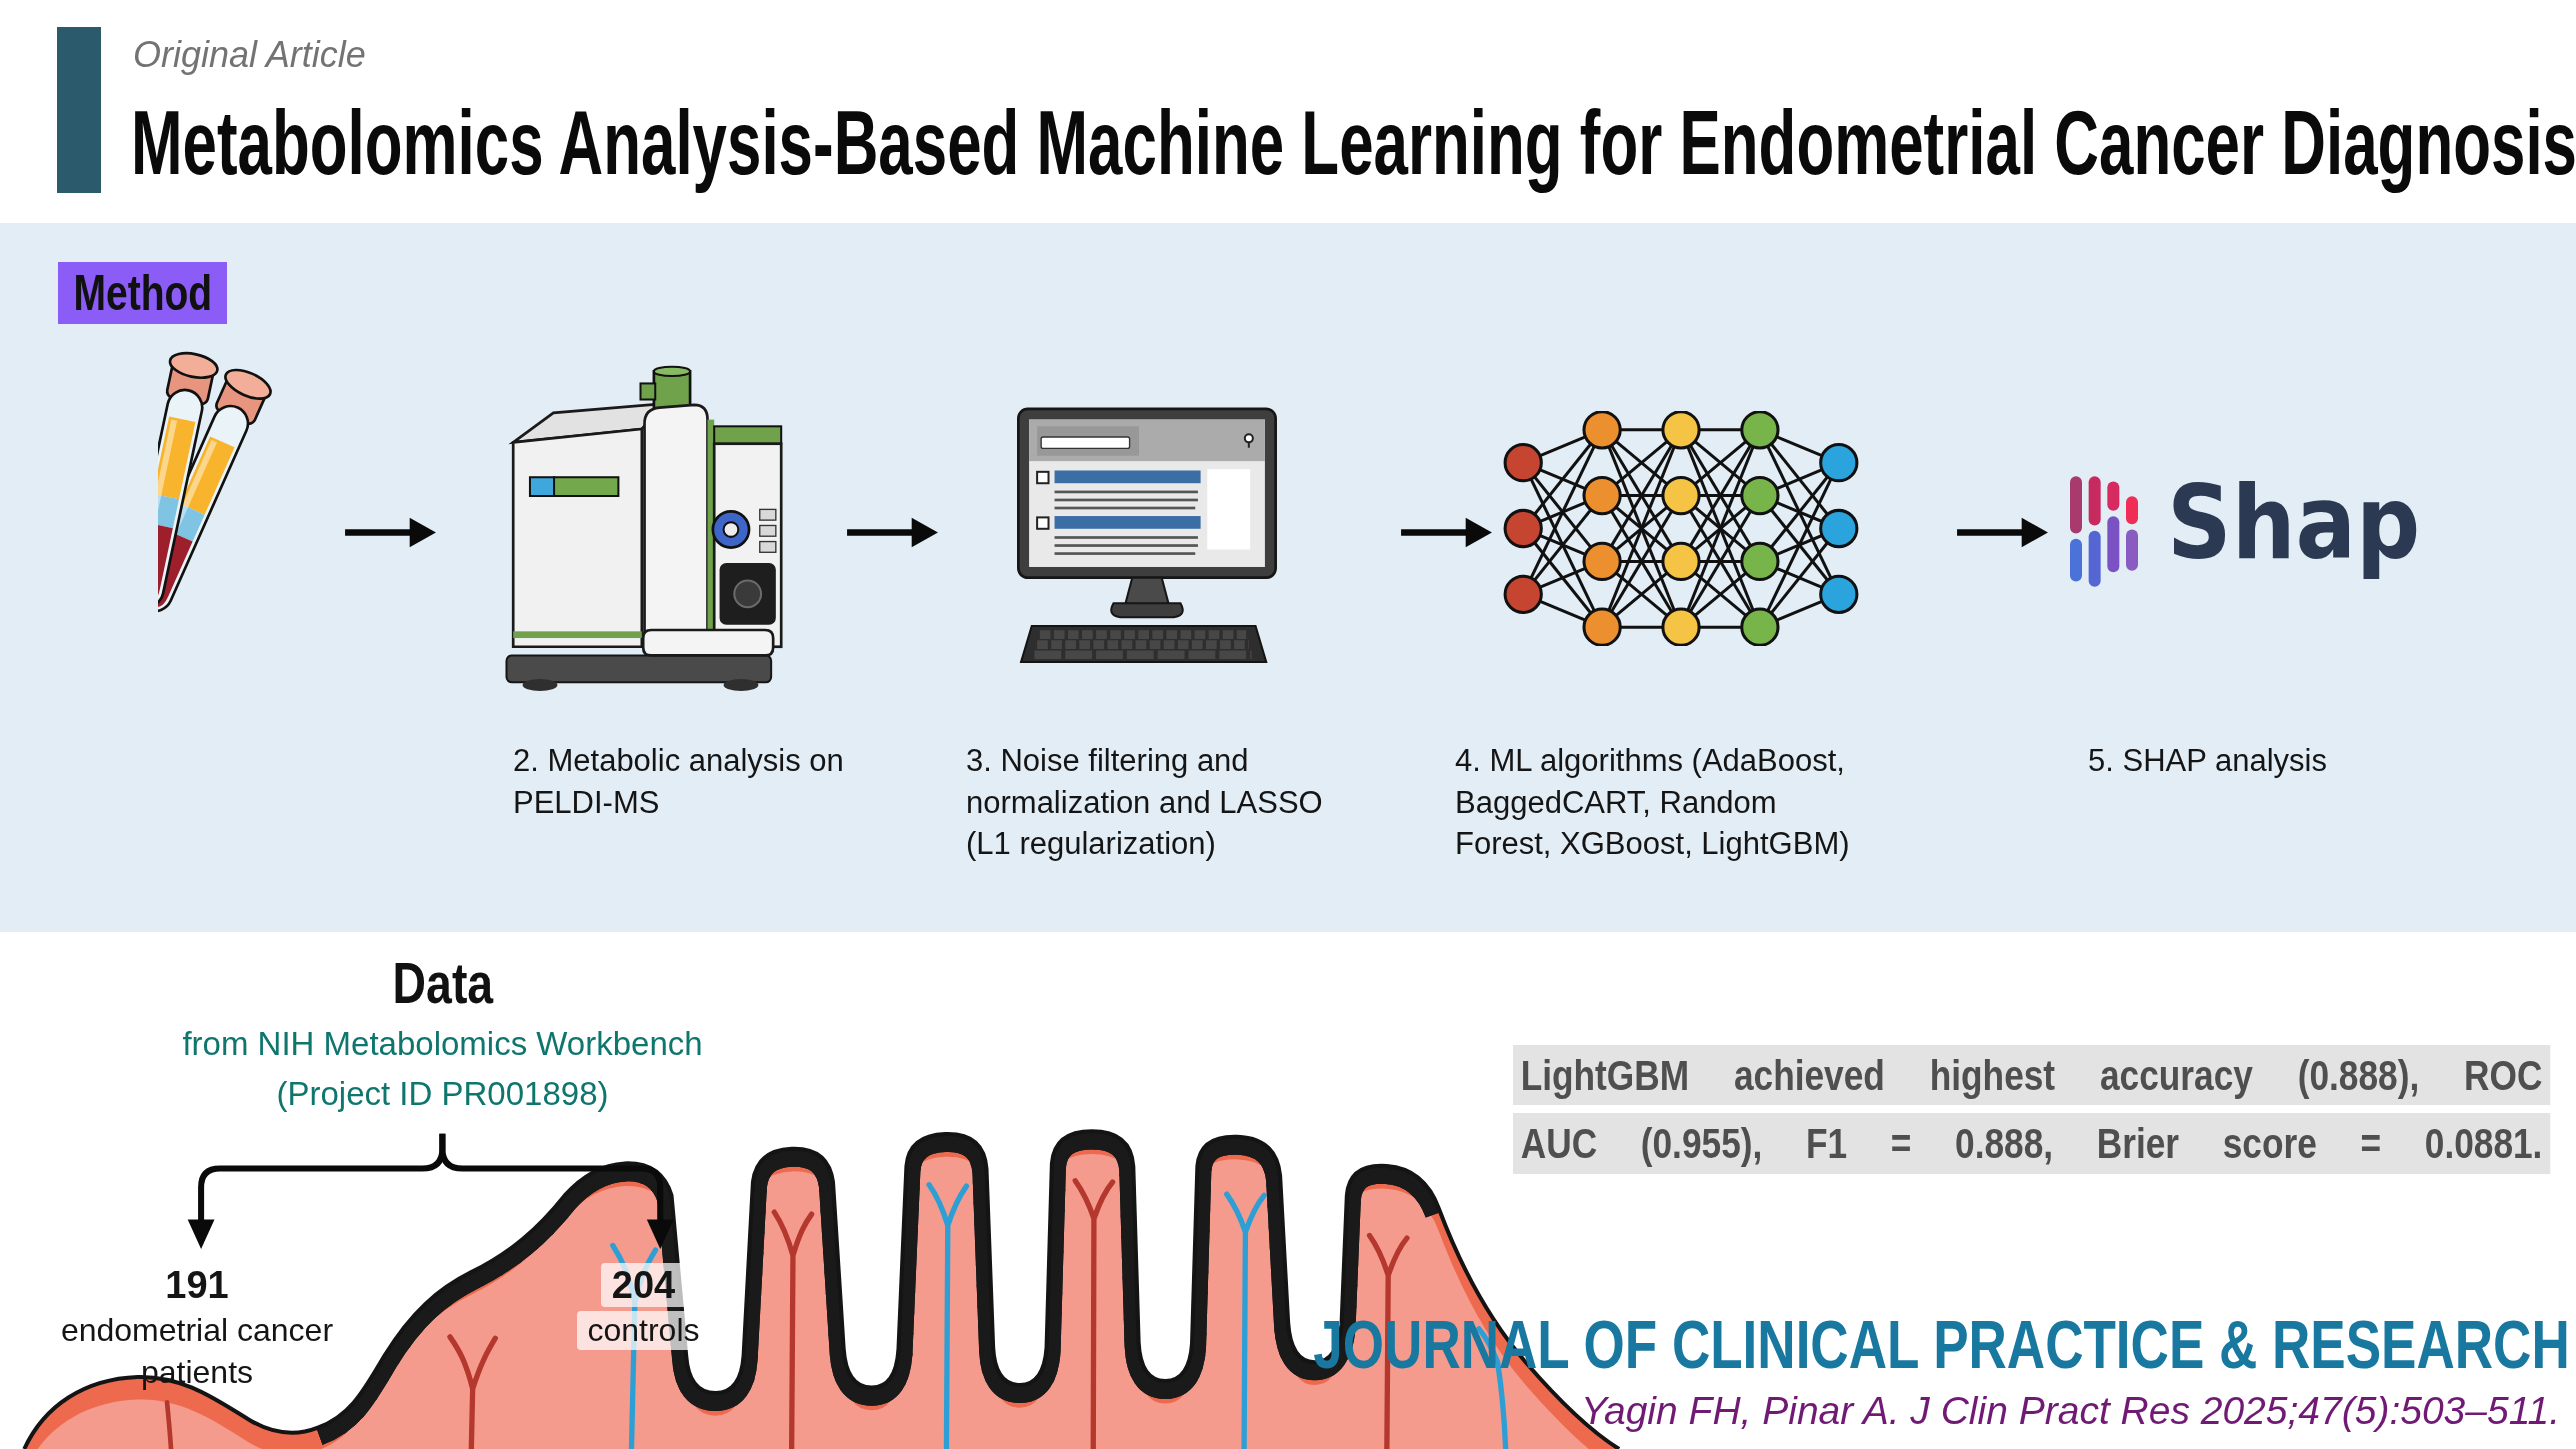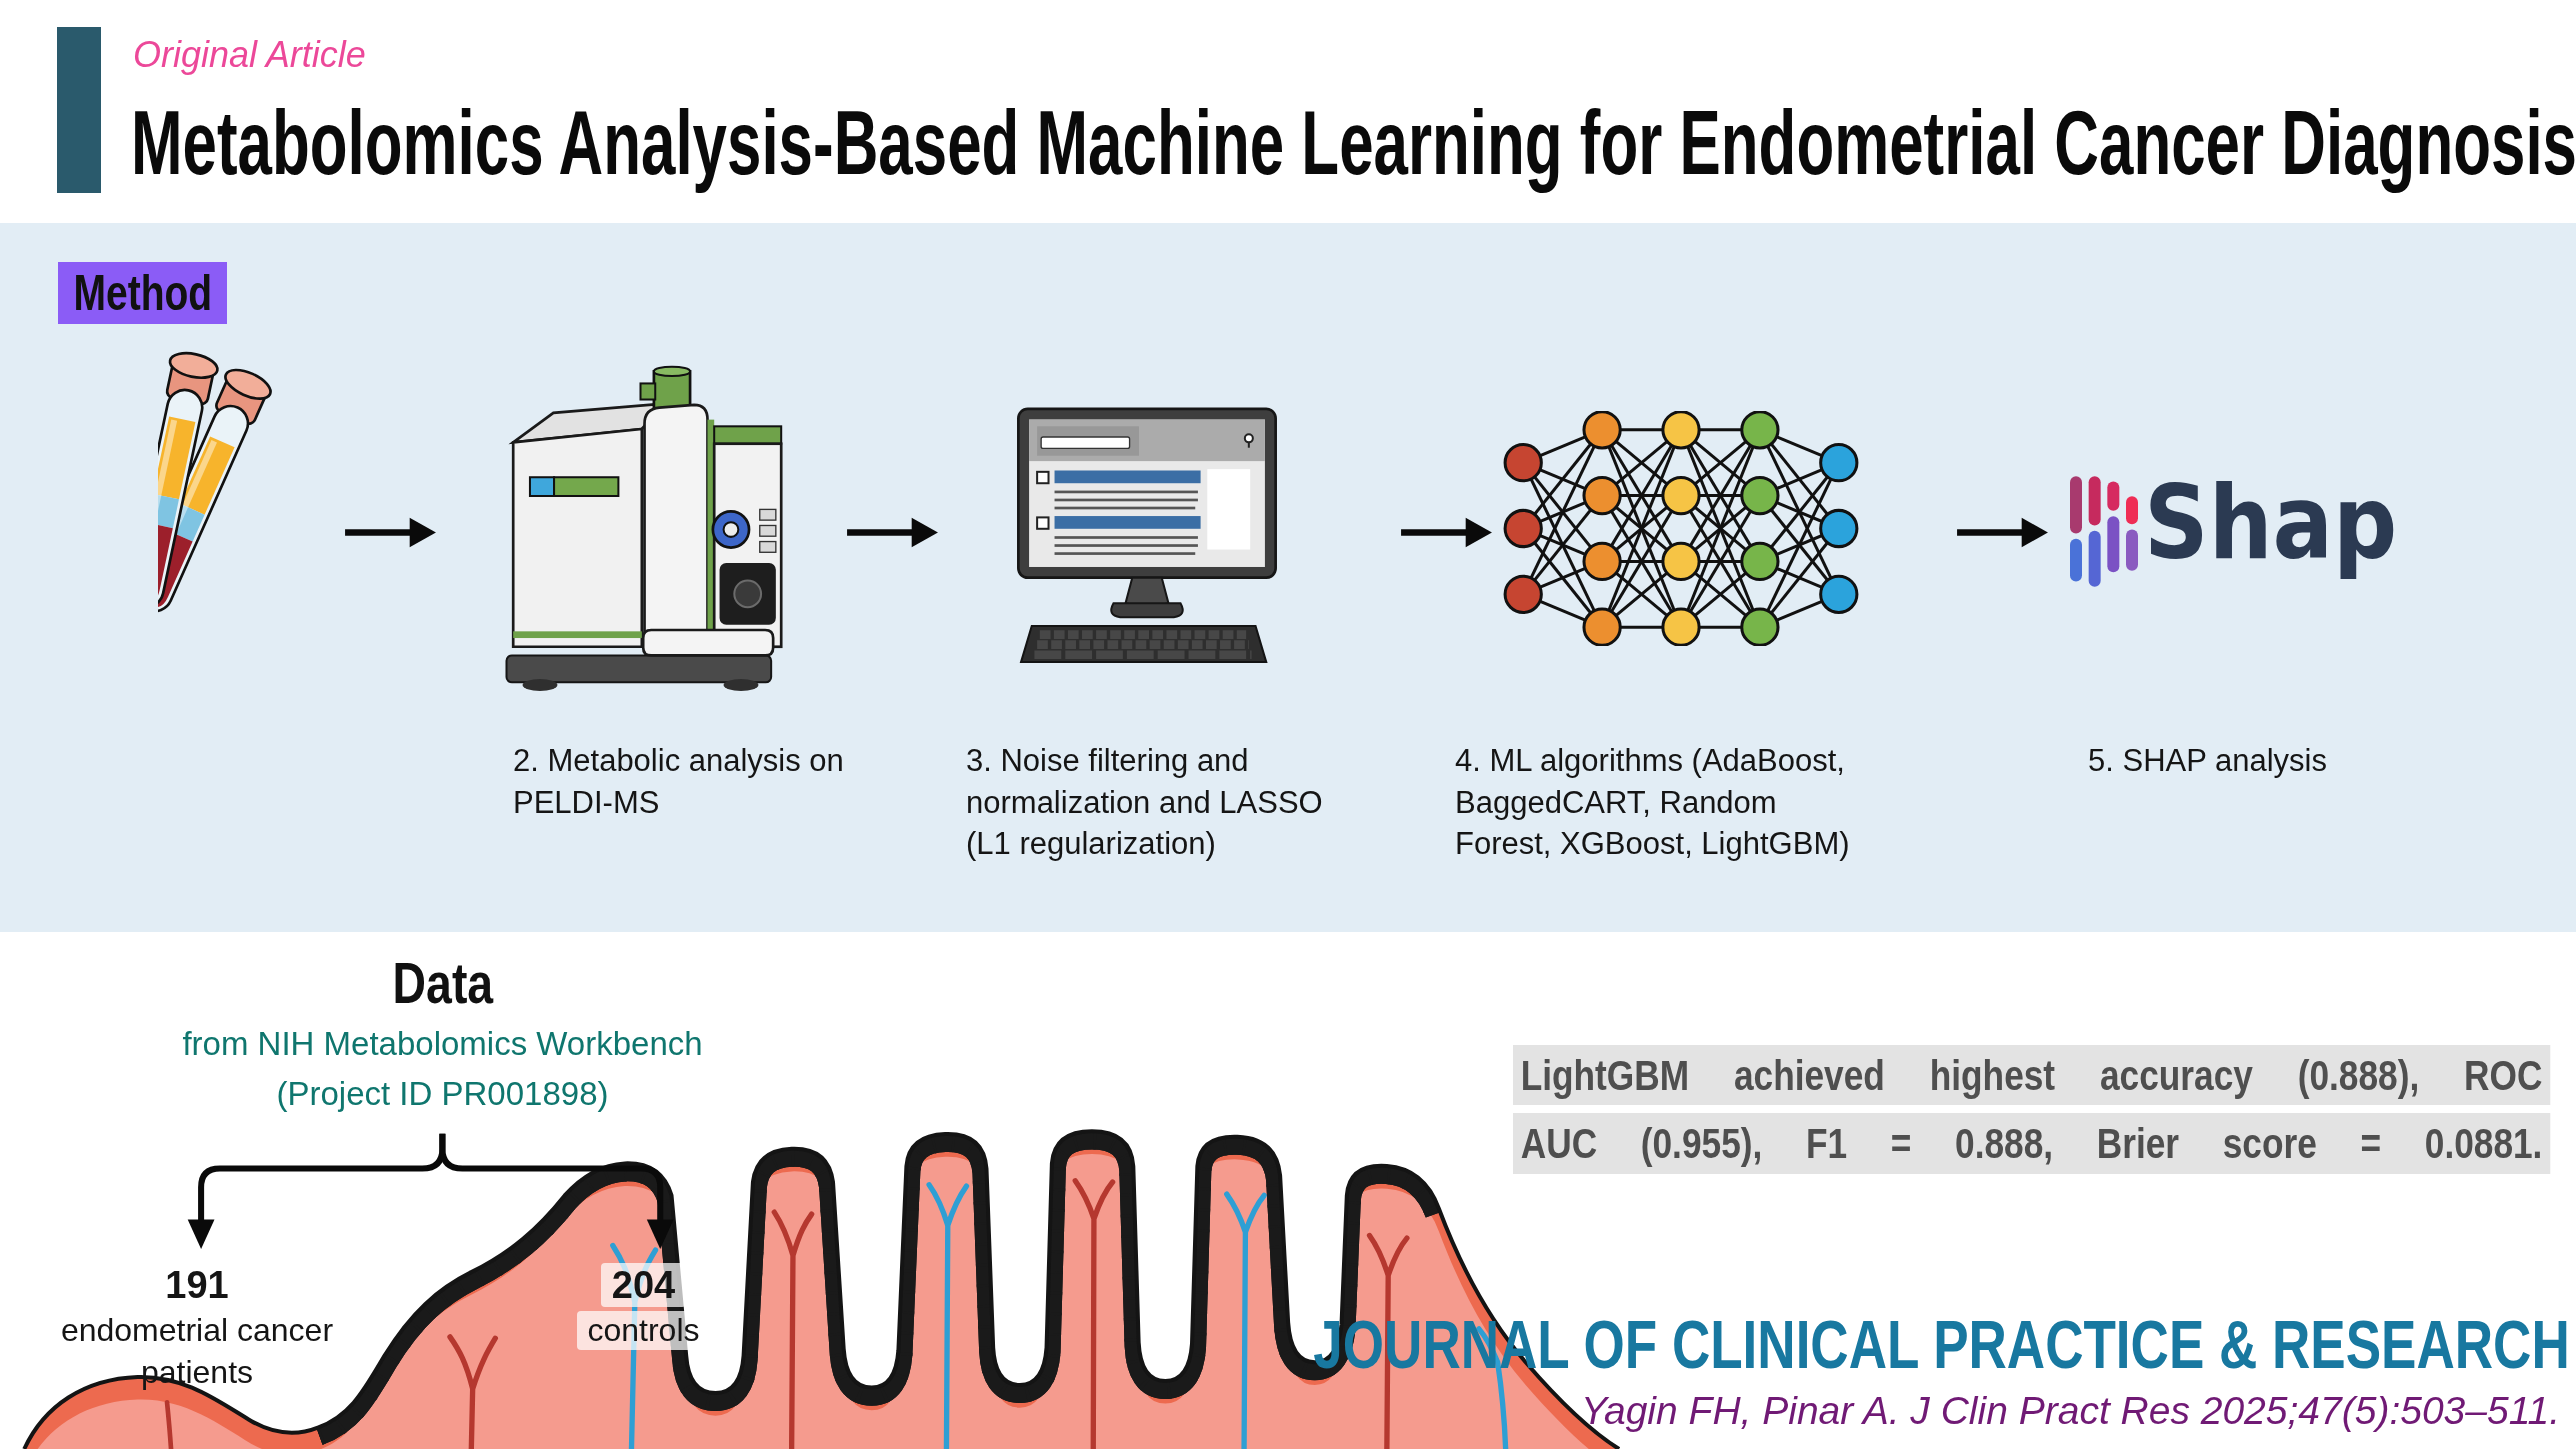--- a/index.html
+++ b/index.html
@@ -3,37 +3,37 @@
 <meta charset="utf-8">
 <style>
   html,body{margin:0;padding:0;}
   .page{position:relative;width:2576px;height:1449px;background:#ffffff;overflow:hidden;
         font-family:"Liberation Sans",sans-serif;color:#111;}
   .abs{position:absolute;}
   .above{z-index:3;}
 
   
   .teal-bar{left:57px;top:27px;width:44px;height:166px;background:#2A5A6C;}
-  .eyebrow{left:133px;top:34px;font-style:italic;font-size:36px;color:#ec4899;}
+  .eyebrow{left:133px;top:34px;font-style:italic;font-size:36px;color:#737373;}
   .title-wrap{left:131px;top:93px;}
   .title-wrap span{display:inline-block;font-weight:bold;font-size:91px;line-height:1.1;
         white-space:nowrap;transform:scaleX(0.68);transform-origin:left top;color:#0A0A0A;}
 
   
   .band{left:0;top:223px;width:2576px;height:709px;background:#E2EDF5;}
   .method-label{left:58px;top:262px;width:169px;height:62px;background:#8b5cf6;
         display:flex;align-items:center;justify-content:center;}
   .method-label span{font-weight:bold;font-size:50px;transform:scaleX(0.78);white-space:nowrap;}
 
   .caption{top:740px;font-size:31px;line-height:1.34;white-space:pre-line;color:#151515;}
 
   .arrow{top:515px;width:91px;height:35px;}
 
   
-  .shap{left:2070px;top:468px;height:127px;display:flex;align-items:flex-start;gap:2px;}
+  .shap{left:2070px;top:468px;height:127px;display:flex;align-items:flex-start;gap:25px;}
   .shap-text{font-family:"DejaVu Sans",sans-serif;font-weight:bold;font-size:102px;line-height:1.0;
         color:#2B3A52;transform:scaleX(0.88);transform-origin:left top;margin-top:4px;}
 
   
   .data-head{left:275px;top:949px;width:335px;text-align:center;}
   .data-head span{display:inline-block;font-weight:bold;font-size:58px;transform:scaleX(0.8);transform-origin:center top;}
   .data-src{left:107px;width:671px;text-align:center;font-size:33px;color:#0f766e;}
   .src1{top:1025px;} .src2{top:1075px;}
 
   .branch-label{top:1261px;width:335px;text-align:center;font-size:32px;line-height:1.3;color:#151515;}

